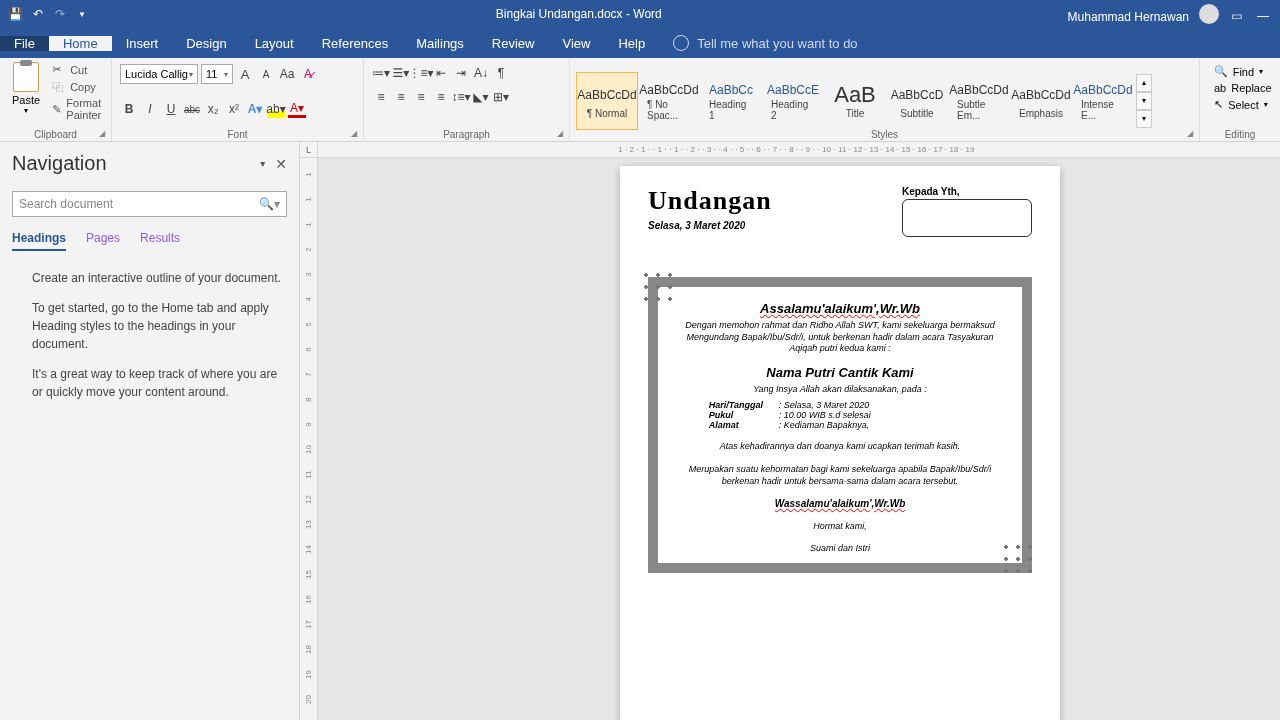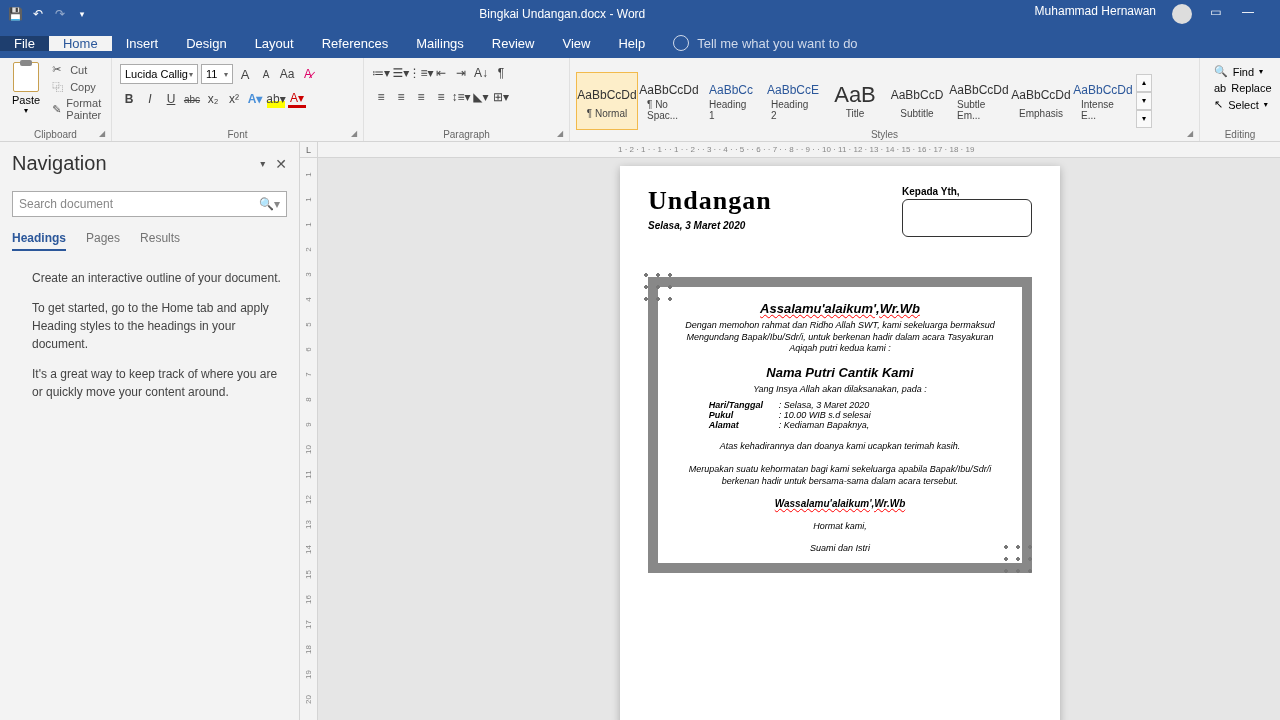--- a/index.html
+++ b/index.html
@@ -3,21 +3,21 @@
 <meta charset="utf-8">
 <style>
 * { margin: 0; padding: 0; box-sizing: border-box; font-family: 'Segoe UI', Tahoma, sans-serif; }
 body { background: #e6e6e6; width: 1280px; height: 720px; overflow: hidden; position: relative; }
 
 
 .titlebar { height: 28px; background: #2b579a; color: white; display: flex; align-items: center; font-size: 12px; }
 .titlebar-left { display: flex; align-items: center; gap: 6px; padding-left: 8px; }
 .tb-icon { width: 16px; height: 16px; display: flex; align-items: center; justify-content: center; font-size: 12px; cursor: pointer; }
 .titlebar-center { flex: 1; text-align: center; }
-.titlebar-right { display: flex; align-items: flex-start; gap: 16px; padding-right: 24px; }
+.titlebar-right { display: flex; align-items: flex-end; gap: 10px; padding-right: 9px; }
 .avatar { width: 20px; height: 20px; border-radius: 50%; background: #ddd; }
 
 
 .ribbon-tabs { height: 30px; background: #2b579a; display: flex; align-items: center; color: white; font-size: 13px; }
 .rtab { padding: 0 14px; display: flex; align-items: center; cursor: pointer; }
 .rtab.file { background: #1e3e6e; }
 .rtab.active { background: #f3f3f3; color: #2b579a; }
 .tellme { display: flex; align-items: center; padding-left: 14px; gap: 8px; color: #cfd9ea; }
 .tellme-icon { width: 16px; height: 16px; border: 1.5px solid #cfd9ea; border-radius: 50%; position: relative; }
 
@@ -31,21 +31,21 @@
 
 .paste-btn { display: flex; flex-direction: column; align-items: center; padding: 2px 6px; cursor: pointer; }
 .paste-icon { width: 26px; height: 30px; background: linear-gradient(#fff,#fff); border: 1px solid #c8a050; border-radius: 2px; position: relative; }
 .paste-icon::before { content:''; position:absolute; top:-3px; left:6px; width:12px; height:6px; background:#888; border-radius:2px;}
 .clip-list { display: flex; flex-direction: column; gap: 2px; padding: 2px 4px; font-size: 11px; color: #555; }
 .clip-item { display: flex; align-items: center; gap: 5px; cursor: pointer; padding: 1px 2px; }
 .mini-icon { width: 13px; height: 13px; display: inline-block; }
 
 
 .font-row { display: flex; align-items: center; gap: 3px; }
-.font-col { display: flex; flex-direction: column; gap: 6px; padding: 4px 2px; }
+.font-col { display: flex; flex-direction: column; gap: 16px; padding: 4px 2px; }
 .combo { border: 1px solid #ababab; background: white; height: 20px; font-size: 11px; display: flex; align-items: center; padding: 0 4px; }
 .combo.font { width: 78px; }
 .combo.size { width: 32px; }
 .arrow-down { margin-left: auto; font-size: 8px; color: #666; }
 .btn-sm { width: 18px; height: 18px; display: flex; align-items: center; justify-content: center; font-size: 12px; cursor: pointer; color: #444; }
 .btn-sm.bold { font-weight: bold; }
 .btn-sm.italic { font-style: italic; }
 .btn-sm.underline { text-decoration: underline; }
 
 
@@ -70,21 +70,21 @@
 
 .main { display: flex; height: calc(720px - 28px - 30px - 84px); }
 .nav-pane { width: 300px; background: #f3f3f3; border-right: 1px solid #d4d4d4; padding: 10px 12px; display: flex; flex-direction: column; }
 .nav-title-row { display: flex; align-items: center; }
 .nav-title { font-size: 20px; color: #333; flex: 1; }
 .nav-close { font-size: 14px; cursor: pointer; color: #555; margin-left: 10px; }
 .nav-dd { font-size: 10px; cursor: pointer; color: #555; }
 .search-box { margin-top: 16px; border: 1px solid #ababab; background: white; height: 26px; display: flex; align-items: center; padding: 0 6px; font-size: 12px; color: #888; }
 .search-box .sicon { margin-left: auto; cursor: pointer; }
 .nav-tabs { display: flex; gap: 20px; margin-top: 14px; font-size: 12px; }
-.nav-tab { cursor: pointer; color: #737373; padding-bottom: 4px; }
+.nav-tab { cursor: pointer; color: #8b5cf6; padding-bottom: 4px; }
 .nav-tab.active { color: #2b579a; border-bottom: 2px solid #2b579a; font-weight: 600; }
 .nav-body { margin-top: 18px; font-size: 12px; color: #444; line-height: 1.5; margin-left: 20px; }
 .nav-body p { margin-bottom: 12px; }
 
 
 .doc-area { flex: 1; position: relative; background: #e6e6e6; overflow: hidden; }
 .ruler-v { position: absolute; left: 0; top: 16px; bottom:0; width: 18px; background: #f3f3f3; border-right: 1px solid #d4d4d4; font-size:8px; color:#888; display:flex; flex-direction:column; align-items:center; padding-top:4px;}
 .ruler-v span { margin: 8px 0; transform: rotate(-90deg); }
 .ruler-corner { position:absolute; left:0; top:0; width:18px; height:16px; background:#f3f3f3; border-right:1px solid #d4d4d4; border-bottom:1px solid #d4d4d4; font-size:9px; display:flex;align-items:center;justify-content:center;color:#666;}
 .ruler-h { position: absolute; left: 18px; right: 0; top: 0; height: 16px; background: #f3f3f3; border-bottom: 1px solid #d4d4d4; font-size:8px; color:#888; display:flex; align-items:center; padding-left: 300px; gap: 2px; white-space:nowrap; overflow:hidden;}

